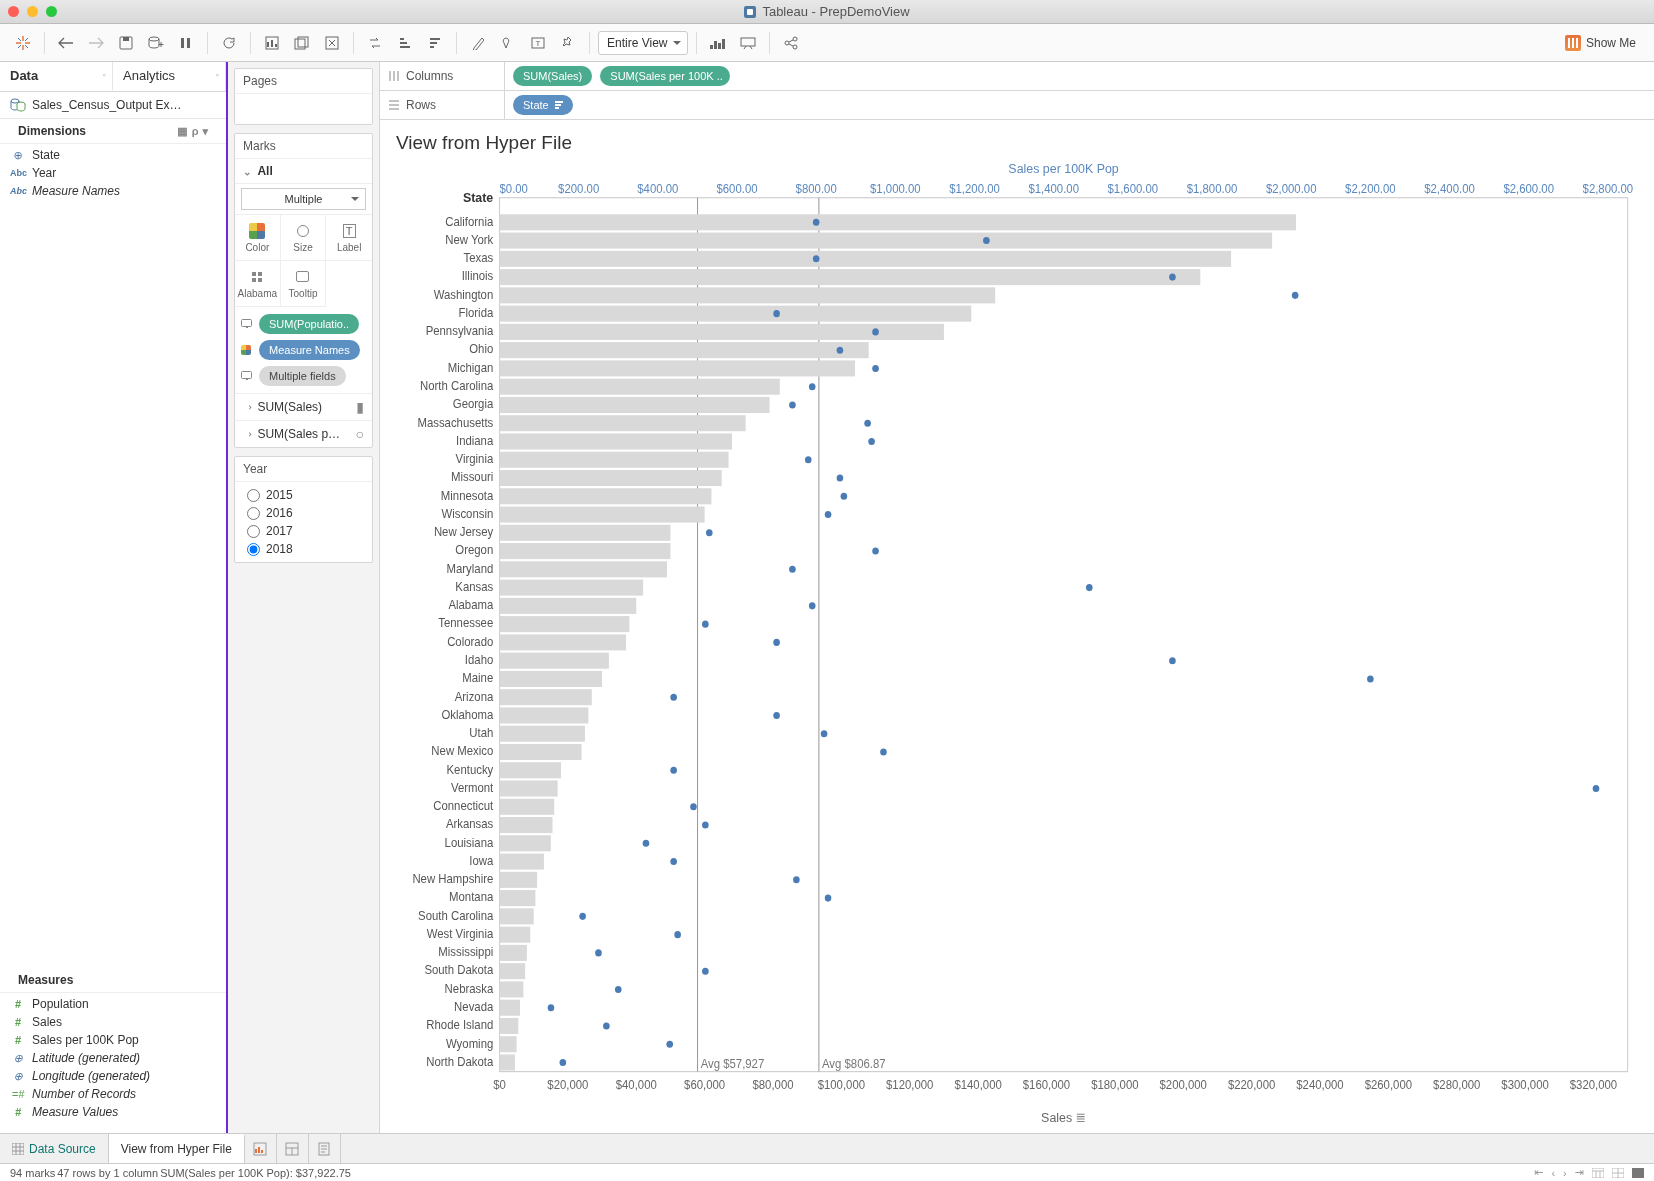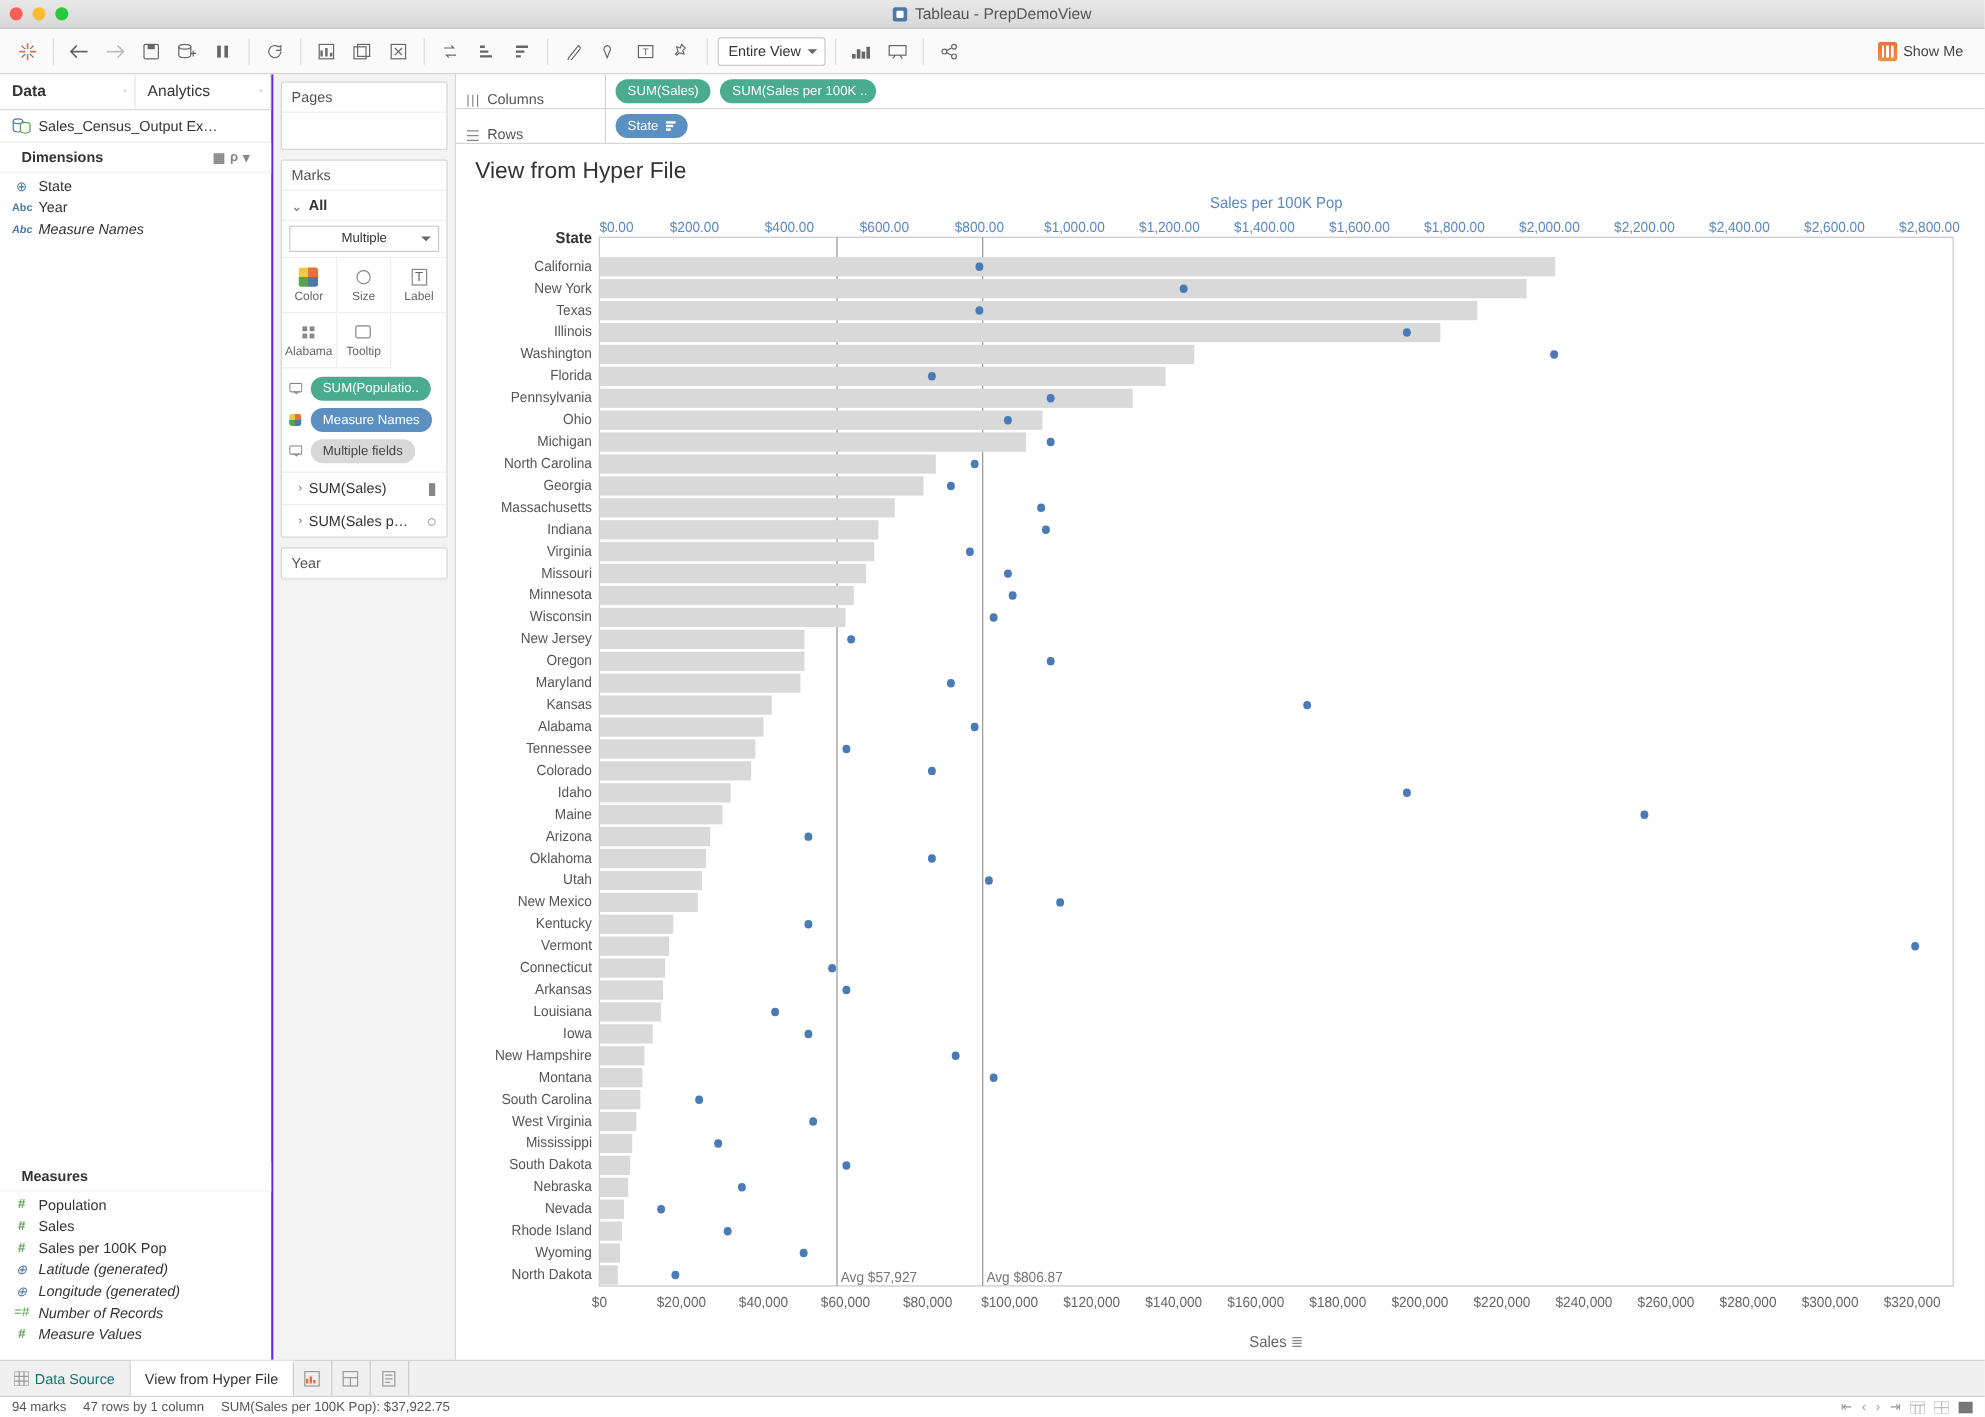--- a/index.html
+++ b/index.html
@@ -68,21 +68,21 @@
   .mark-pill-row{display:flex;align-items:center;gap:4px;padding:1px 2px;}
   .mark-pill-row .slot-ic{width:14px;height:14px;font-size:10px;color:#888;display:flex;align-items:center;justify-content:center;}
   .collapsed-mark{padding:5px 8px;font-size:12px;border-top:1px solid #eee;display:flex;align-items:center;gap:6px;}
   .collapsed-mark::before{content:'⌃';transform:rotate(90deg);font-size:10px;color:#888;}
   .collapsed-mark .trail-ic{margin-left:auto;font-size:14px;color:#888;}
   .year-radio{display:flex;align-items:center;gap:6px;padding:2px 8px;font-size:12px;}
   .year-radio input{margin:0;}
 
   .viz-area{flex:1; display:flex; flex-direction:column; background:#fff; overflow:hidden;}
   .shelf-row{height:29px; border-bottom:1px solid #d6d6d6; display:flex; align-items:center;}
-  .shelf-label{width:125px; padding:0 8px; display:flex; align-items:flex-end; gap:6px; font-size:12px; color:#555; border-right:1px solid #d6d6d6; height:100%;}
+  .shelf-label{width:125px; padding:0 8px; display:flex; align-items:center; gap:6px; font-size:12px; color:#555; border-right:1px solid #d6d6d6; height:100%;}
   .shelf-pills{display:flex; align-items:center; gap:4px; padding:0 6px;}
 
   .viz-title{font-size:19px; padding:12px 16px 4px; color:#333; font-weight:500;}
   .chart-container{flex:1; position:relative; padding:0 16px 4px 16px; overflow:hidden;}
   .chart-svg{width:100%; height:100%;}
 
   .top-axis-title{fill:#5b88bd;font-size:12px;text-anchor:middle;font-weight:500;}
   .bottom-axis-title{fill:#666;font-size:12px;text-anchor:middle;}
   .axis-tick-top{fill:#5b88bd;font-size:11px;}
   .axis-tick-bot{fill:#666;font-size:11px;text-anchor:middle;}
@@ -93,21 +93,21 @@
   .ref-line{stroke:#9a9a9a;stroke-width:1;}
   .ref-text{fill:#777;font-size:11px;}
   .grid-border{stroke:#ccc;stroke-width:1;fill:none;}
 
   .sheet-tabs{height:30px;background:#f0f0f0;border-top:1px solid #ccc;display:flex;align-items:center;}
   .sheet-tab{padding:0 12px; height:100%;display:flex;align-items:center;font-size:12px;border-right:1px solid #ccc;cursor:pointer;}
   .sheet-tab.ds{color:#0f766e;gap:5px;}
   .sheet-tab.active{background:#fff;border-top:2px solid #fff;margin-top:-1px;font-weight:500;}
   .sheet-action{width:32px;height:100%;display:flex;align-items:center;justify-content:center;color:#888;cursor:pointer;border-right:1px solid #ccc;}
 
-  .status-bar{height:18px;background:#fff;border-top:1px solid #ccc;display:flex;align-items:center;font-size:11px;color:#555;padding:0 10px;gap:14px;}
+  .status-bar{height:18px;background:#fff;border-top:1px solid #ccc;display:flex;align-items:center;font-size:11px;color:#555;padding:0 10px;gap:2px;}
   .status-right{margin-left:auto;display:flex;gap:8px;align-items:center;color:#999;}
   .status-ic{width:12px;height:10px;}
 </style>
 </head>
 <body>
 
 <div class="window-titlebar">
   <div class="traffic-lights">
     <div class="traffic-light tl-red"></div>
     <div class="traffic-light tl-yellow"></div>
@@ -402,20 +402,38 @@
             <span class="trail-ic">▮</span>
           </div>
           <div class="collapsed-mark">
             <span>SUM(Sales p…</span>
             <span class="trail-ic">○</span>
           </div>
         </div>
     </div>
     <div class="card">
       <div class="card-title">Year</div>
+      <div class="card-body" id="year-body">
+          <label class="year-radio">
+            <input type="radio" name="yr" style="">
+            <span>2015</span>
+          </label>
+          <label class="year-radio">
+            <input type="radio" name="yr" style="">
+            <span>2016</span>
+          </label>
+          <label class="year-radio">
+            <input type="radio" name="yr" style="">
+            <span>2017</span>
+          </label>
+          <label class="year-radio">
+            <input type="radio" name="yr" checked="" style="">
+            <span>2018</span>
+          </label>
+        </div>
     </div>
   </div>
 
   <div class="viz-area">
     <div class="shelf-row">
       <div class="shelf-label">
           <svg width="12" height="12">
             <path d="M2 1v10M6 1v10M10 1v10" stroke="#888"></path>
           </svg>
           <span>Columns</span>

